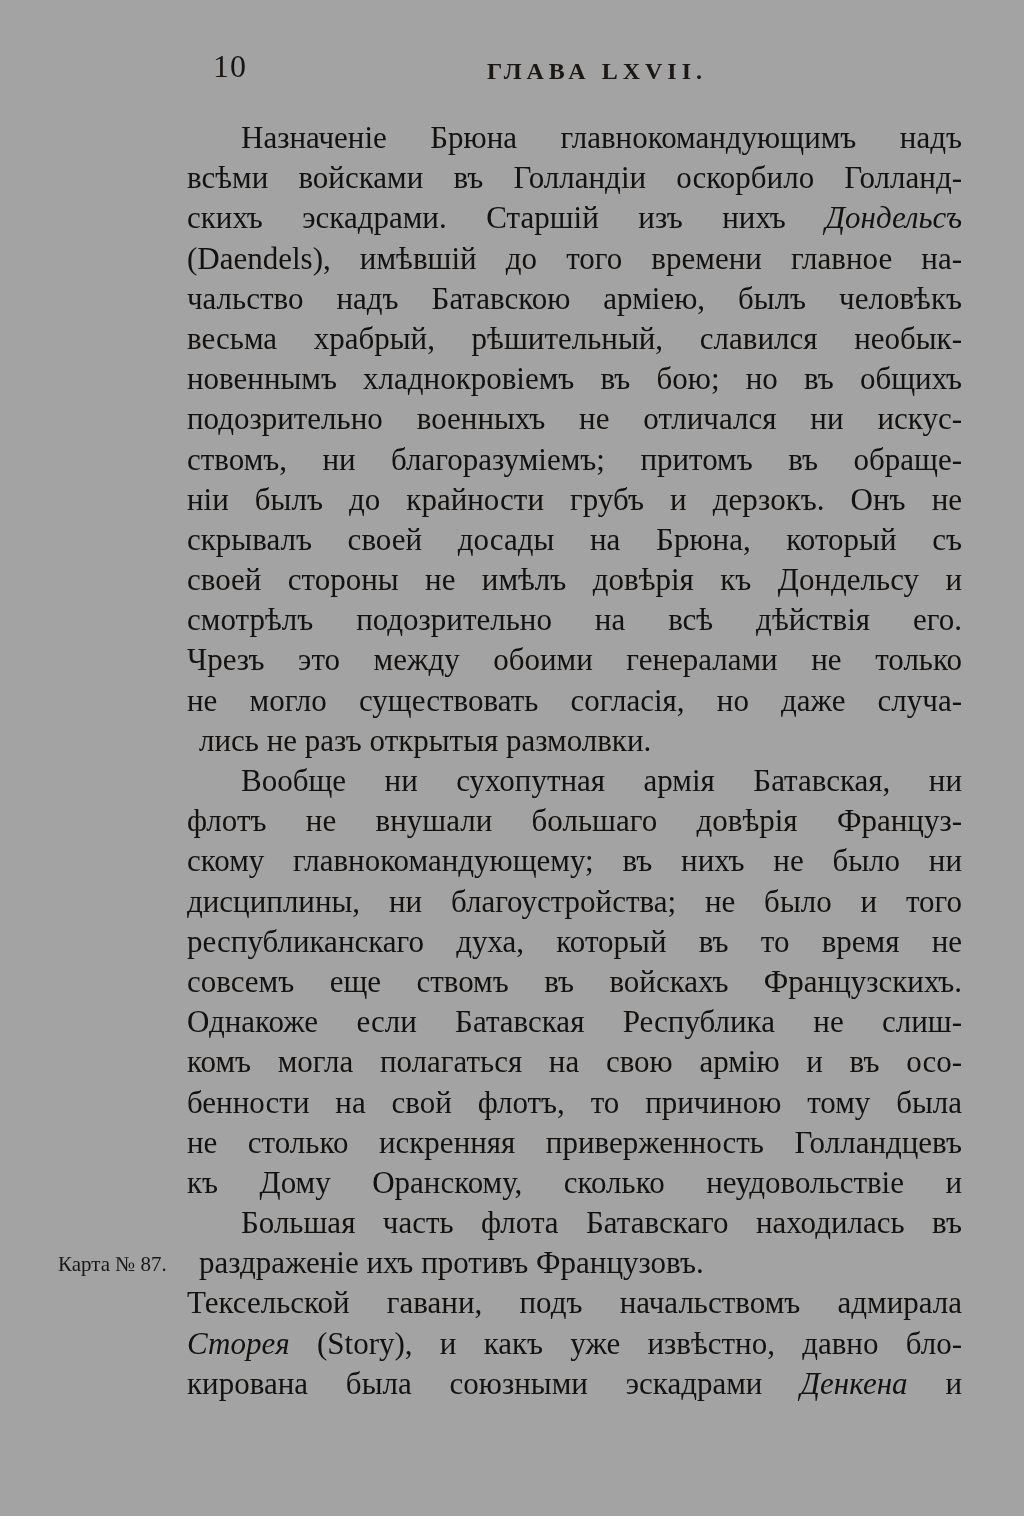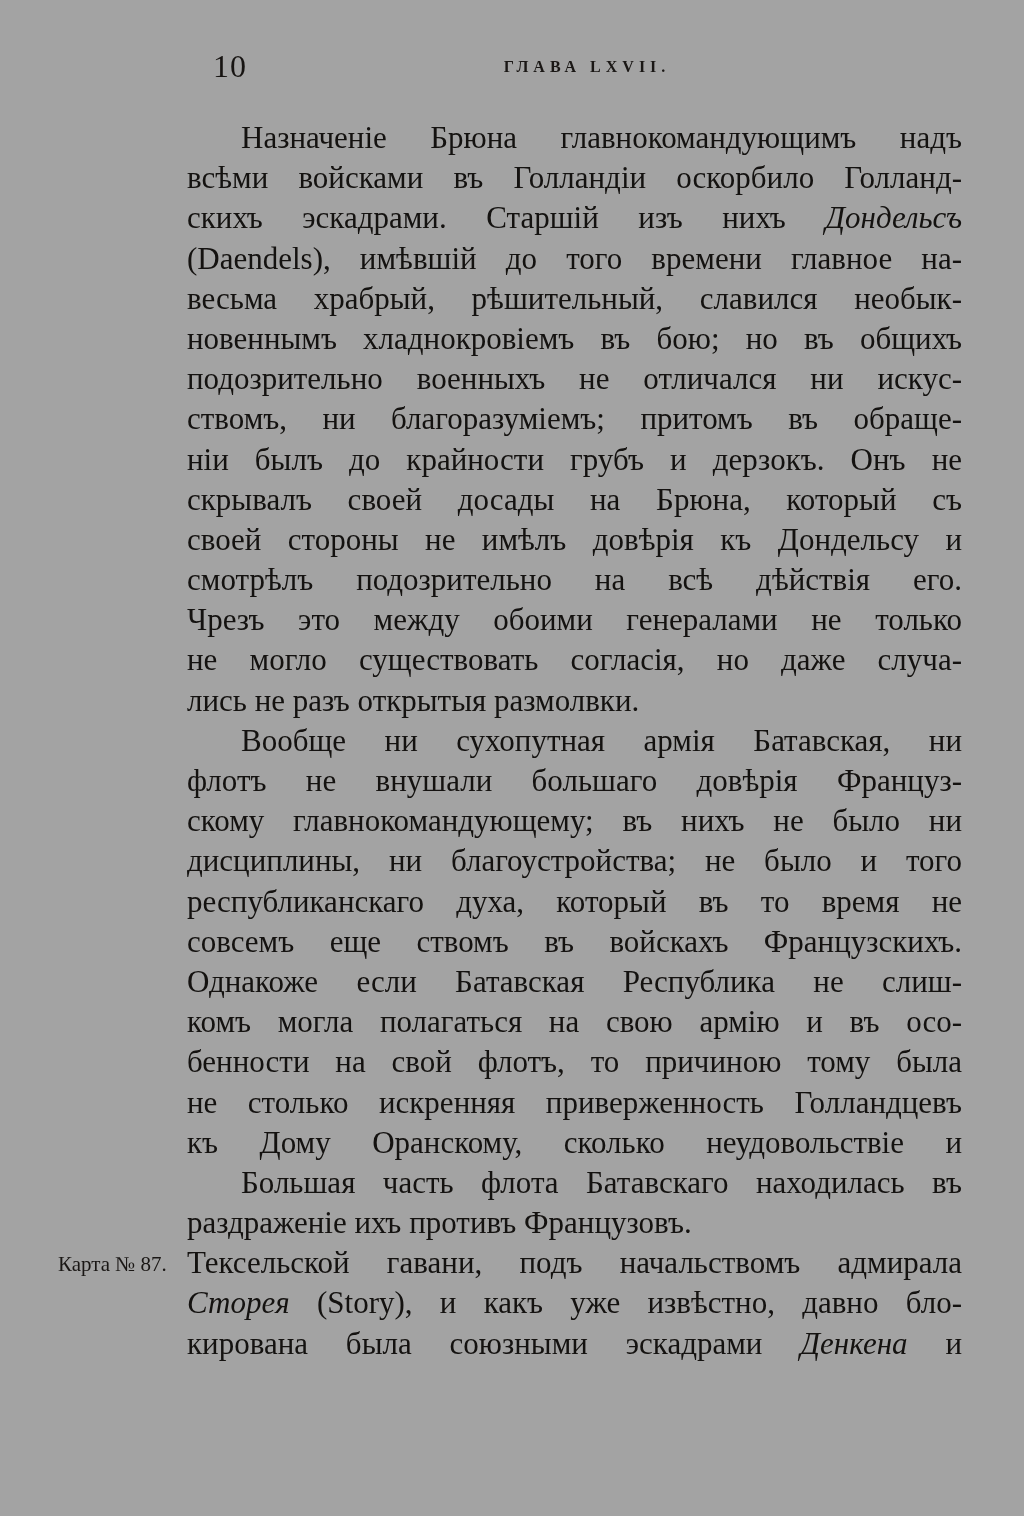--- a/index.html
+++ b/index.html
@@ -23,21 +23,21 @@
     top: 48px;
     font-size: 32px;
     letter-spacing: 1px;
     color: #171412;
   }
   .running-head {
     position: absolute;
     left: 487px;
     top: 58px;
     width: 200px;
-    font-size: 16px;
+    font-size: 24px;
     font-weight: bold;
     letter-spacing: 5px;
     text-align: center;
     white-space: nowrap;
     color: #1a1715;
   }
   .margin-note {
     position: absolute;
     left: 58px;
     top: 1252px;
@@ -59,37 +59,39 @@
     height: 40.2px;
     text-align: justify;
     text-align-last: justify;
     white-space: normal;
   }
   .line.indent {
     text-indent: 54px;
   }
   .line.endpara {
     text-align-last: left;
+    margin-left: 12px;
   }
   .line em {
     font-style: italic;
   }
 </style>
 </head>
 <body>
 
 <div class="page">
   <div class="pagenum">10</div>
   <div class="running-head">ГЛАВА LXVII.</div>
   <div class="margin-note">Карта № 87.</div>
   <div class="textblock">
       <div class="line indent"><span>Назначеніе Брюна главнокомандующимъ надъ</span></div>
       <div class="line"><span>всѣми войсками въ Голландіи оскорбило Голланд-</span></div>
       <div class="line"><span>скихъ эскадрами.  Старшій изъ нихъ </span><em>Дондельсъ</em></div>
       <div class="line"><span>(Daendels), имѣвшій до того времени главное на-</span></div>
+      <div class="line"><span>чальство надъ Батавскою арміею, былъ человѣкъ</span></div>
       <div class="line"><span>весьма храбрый, рѣшительный, славился необык-</span></div>
       <div class="line"><span>новеннымъ хладнокровіемъ въ бою; но въ общихъ</span></div>
       <div class="line"><span>подозрительно военныхъ не отличался ни искус-</span></div>
       <div class="line"><span>ствомъ, ни благоразуміемъ; притомъ въ обраще-</span></div>
       <div class="line"><span>ніи былъ до крайности грубъ и дерзокъ. Онъ не</span></div>
       <div class="line"><span>скрывалъ своей досады на Брюна, который съ</span></div>
       <div class="line"><span>своей стороны не имѣлъ довѣрія къ Дондельсу и</span></div>
       <div class="line"><span>смотрѣлъ подозрительно на всѣ дѣйствія его.</span></div>
       <div class="line"><span>Чрезъ это между обоими генералами не только</span></div>
       <div class="line"><span>не могло существовать согласія, но даже случа-</span></div>

